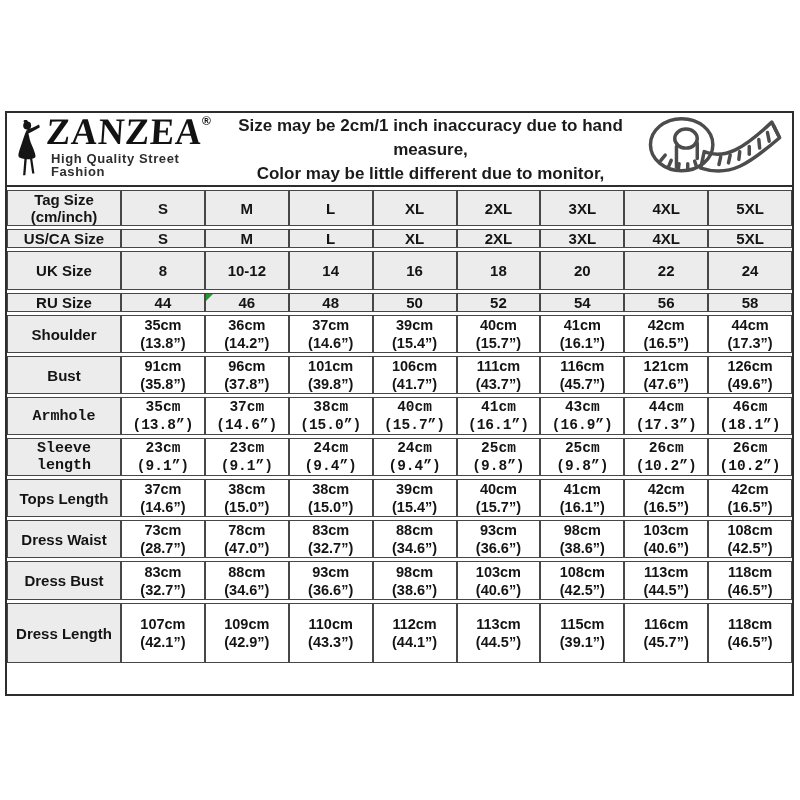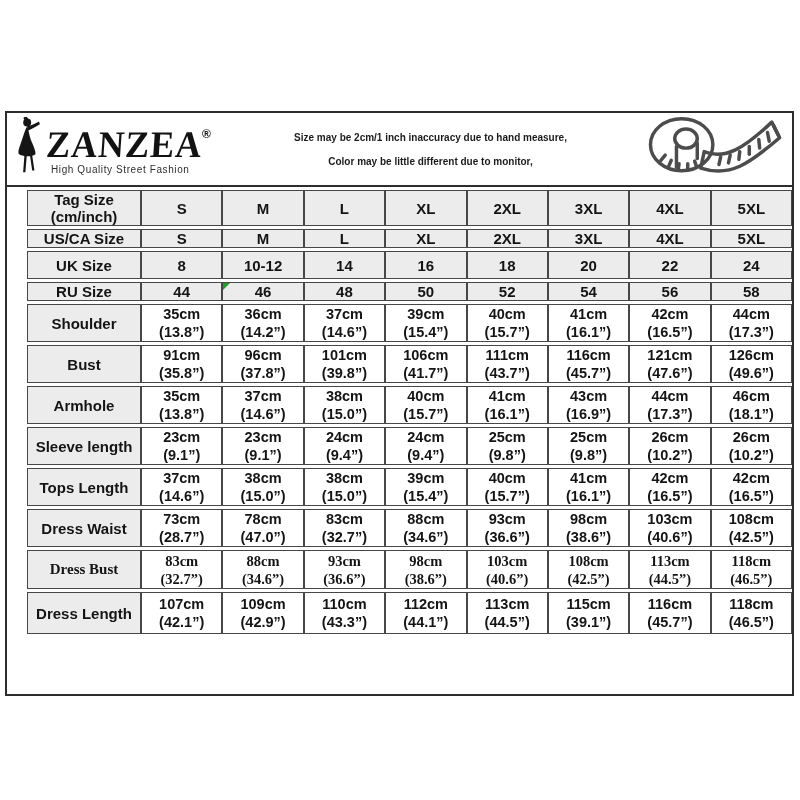--- a/index.html
+++ b/index.html
@@ -20,28 +20,27 @@
   .logo{width:222px;padding-left:8px;display:flex;align-items:flex-end;box-sizing:border-box;}
   .logo-figure{flex:0 0 auto;margin-right:2px;margin-bottom:2px;}
   .logo-text{display:flex;flex-direction:column;line-height:1;}
   .brandline{display:flex;align-items:flex-start;}
   .brandname{
     font-family:"Liberation Serif","DejaVu Serif",serif;
     font-weight:bold;font-size:36px;letter-spacing:1px;color:#121212;
     transform:skewX(-4deg) scaleY(1.04);transform-origin:left bottom;
   }
   .regmark{font-size:12px;font-weight:bold;color:#121212;margin-left:1px;margin-top:1px;}
-  .tagline{font-size:10px;color:#2e2e2e;letter-spacing:0.6px;margin:2px 0 6px 6px;font-weight:normal;}
-  .notice{flex:1;text-align:center;font-weight:bold;font-size:10px;line-height:24px;color:#1b1b1b;padding-top:2px;}
+  .tagline{font-size:13px;color:#2e2e2e;letter-spacing:0.6px;margin:2px 0 6px 6px;font-weight:bold;}
+  .notice{flex:1;text-align:center;font-weight:bold;font-size:17px;line-height:24px;color:#1b1b1b;padding-top:2px;}
   .tape{width:160px;display:flex;justify-content:center;align-items:center;}
   
   table{
     width:785px;border-collapse:separate;border-spacing:0 3px;
     table-layout:fixed;
-    padding-left:20px;
   }
   td{
     border:1px solid #474747;text-align:center;vertical-align:middle;
     font-weight:bold;color:#141414;padding:0;position:relative;overflow:hidden;
   }
   td.lbl{background:var(--shade,#ececec);font-size:15px;line-height:17px;}
   td.szc{background:var(--shade,#ececec);font-size:15px;}
   td.msc{background:#ffffff;font-size:14.5px;line-height:18px;}
   .marker{
     position:absolute;left:0;top:0;width:0;height:0;
@@ -140,21 +139,21 @@
           </td>
           <td class="szc">S</td>
           <td class="szc">M</td>
           <td class="szc">L</td>
           <td class="szc">XL</td>
           <td class="szc">2XL</td>
           <td class="szc">3XL</td>
           <td class="szc">4XL</td>
           <td class="szc">5XL</td>
         </tr>
-        <tr style="height: 28px;">
+        <tr style="height: 39px;">
           <td class="lbl">
             <div>UK Size</div>
           </td>
           <td class="szc">8</td>
           <td class="szc">10-12</td>
           <td class="szc">14</td>
           <td class="szc">16</td>
           <td class="szc">18</td>
           <td class="szc">20</td>
           <td class="szc">22</td>
@@ -240,21 +239,21 @@
           </td>
           <td class="msc">
             <div>121cm</div>
             <div>(47.6”)</div>
           </td>
           <td class="msc">
             <div>126cm</div>
             <div>(49.6”)</div>
           </td>
         </tr>
-        <tr style="height: 36px;">
+        <tr style="height: 36px; font-family: Liberation Mono, monospace;">
           <td class="lbl">
             <div>Armhole</div>
           </td>
           <td class="msc">
             <div>35cm</div>
             <div>(13.8”)</div>
           </td>
           <td class="msc">
             <div>37cm</div>
             <div>(14.6”)</div>
@@ -277,21 +276,21 @@
           </td>
           <td class="msc">
             <div>44cm</div>
             <div>(17.3”)</div>
           </td>
           <td class="msc">
             <div>46cm</div>
             <div>(18.1”)</div>
           </td>
         </tr>
-        <tr style="height: 38px;">
+        <tr style="height: 38px; font-family: Liberation Mono, monospace;">
           <td class="lbl">
             <div>Sleeve length</div>
           </td>
           <td class="msc">
             <div>23cm</div>
             <div>(9.1”)</div>
           </td>
           <td class="msc">
             <div>23cm</div>
             <div>(9.1”)</div>
@@ -388,21 +387,21 @@
           </td>
           <td class="msc">
             <div>103cm</div>
             <div>(40.6”)</div>
           </td>
           <td class="msc">
             <div>108cm</div>
             <div>(42.5”)</div>
           </td>
         </tr>
-        <tr style="height: 39px; font-family: Liberation Serif, serif;">
+        <tr style="height: 39px;">
           <td class="lbl">
             <div>Dress Bust</div>
           </td>
           <td class="msc">
             <div>83cm</div>
             <div>(32.7”)</div>
           </td>
           <td class="msc">
             <div>88cm</div>
             <div>(34.6”)</div>
@@ -425,21 +424,21 @@
           </td>
           <td class="msc">
             <div>113cm</div>
             <div>(44.5”)</div>
           </td>
           <td class="msc">
             <div>118cm</div>
             <div>(46.5”)</div>
           </td>
         </tr>
-        <tr style="height: 42px;">
+        <tr style="height: 60px;">
           <td class="lbl">
             <div>Dress Length</div>
           </td>
           <td class="msc">
             <div>107cm</div>
             <div>(42.1”)</div>
           </td>
           <td class="msc">
             <div>109cm</div>
             <div>(42.9”)</div>

